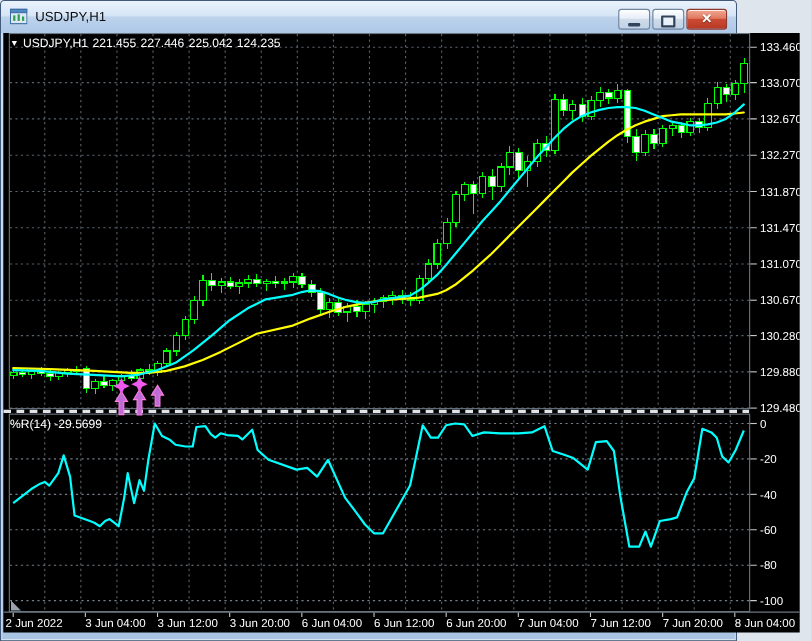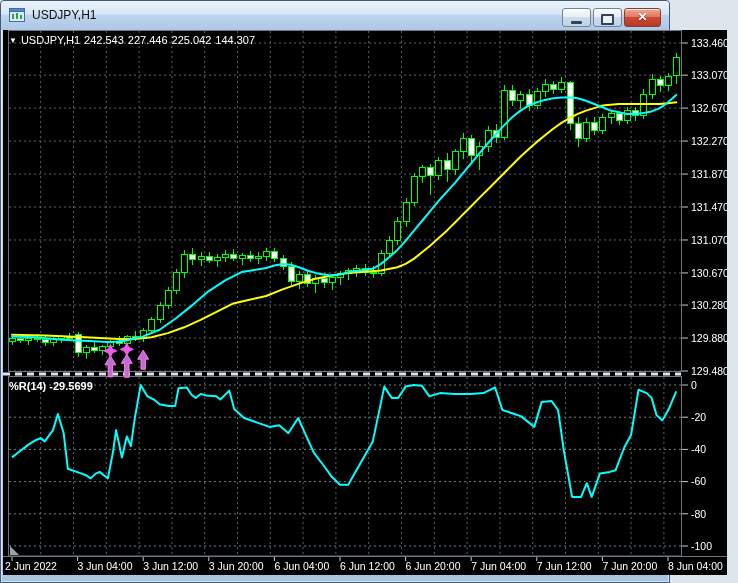--- a/index.html
+++ b/index.html
@@ -15,21 +15,21 @@
     background:linear-gradient(#fdfeff,#e7eef7 45%,#cfdcea 50%,#c0d2e6);box-shadow:inset 0 1px 0 rgba(255,255,255,.8);}
   .wb.min,.wb.max{width:29px;}
   .wb.close{width:37px;border-color:#8c3a30;background:linear-gradient(#f0a894,#e07a60 45%,#cc4a33 50%,#b83a24);}
   .glyph-min{display:block;width:11px;height:3px;background:#32435c;border-radius:1px;margin:9px auto 0;}
   .glyph-max{display:block;width:9px;height:7px;border:2px solid #32435c;border-radius:1px;margin:3px auto 0;background:#e8f0f8;}
   .glyph-close{display:block;color:#fff;font-size:12px;font-weight:bold;line-height:17px;text-shadow:0 1px 1px rgba(0,0,0,.5);}
   .client{position:absolute;left:2px;top:29px;width:724px;height:545px;background:#000;}
   .ohlc-label{position:absolute;left:6px;top:4px;color:#fff;font-size:11px;white-space:nowrap;}
   .ohlc-label .tri{font-size:8px;margin-right:4px;vertical-align:1px;}
   .ohlc-label span{margin-right:4px;}
-  .wpr-label{position:absolute;left:6px;top:350px;color:#fff;font-size:11px;font-weight:bold;}
+  .wpr-label{position:absolute;left:6px;top:350px;color:#fff;font-size:11px;}
   svg text{font-family:"Liberation Sans","DejaVu Sans",sans-serif;}
 </style>
 </head>
 <body>
 
 <div class="window">
   <div class="titlebar">
     <svg class="app-icon" viewBox="0 0 16 16">
       <rect x="0.5" y="1.5" width="15" height="13" fill="#dce8f4" stroke="#3c6ea5"></rect>
       <rect x="0.5" y="1.5" width="15" height="3" fill="#4f8ac2" stroke="#3c6ea5"></rect>
@@ -352,17 +352,17 @@
           <text x="468.2" y="540" fill="#FFFFFF" font-size="10.5">7 Jun 04:00</text>
           <line x1="533.8" y1="527" x2="533.8" y2="531" stroke="#c8c8c8"></line>
           <text x="533.8" y="540" fill="#FFFFFF" font-size="10.5">7 Jun 12:00</text>
           <line x1="599.4" y1="527" x2="599.4" y2="531" stroke="#c8c8c8"></line>
           <text x="599.4" y="540" fill="#FFFFFF" font-size="10.5">7 Jun 20:00</text>
           <line x1="665" y1="527" x2="665" y2="531" stroke="#c8c8c8"></line>
           <text x="665.0" y="540" fill="#FFFFFF" font-size="10.5">8 Jun 04:00</text>
         </g>
       </svg>
     <div class="ohlc-label">
-      <span class="tri">▼</span><span>USDJPY,H1</span><span>242.543</span><span>227.446</span><span>225.042</span><span>144.307</span>
+      <span class="tri">▼</span><span>USDJPY,H1</span><span>221.455</span><span>227.446</span><span>225.042</span><span>124.235</span>
     </div>
     <div class="wpr-label">%R(14) -29.5699</div>
   </div>
 </div>
 
 </body></html>

